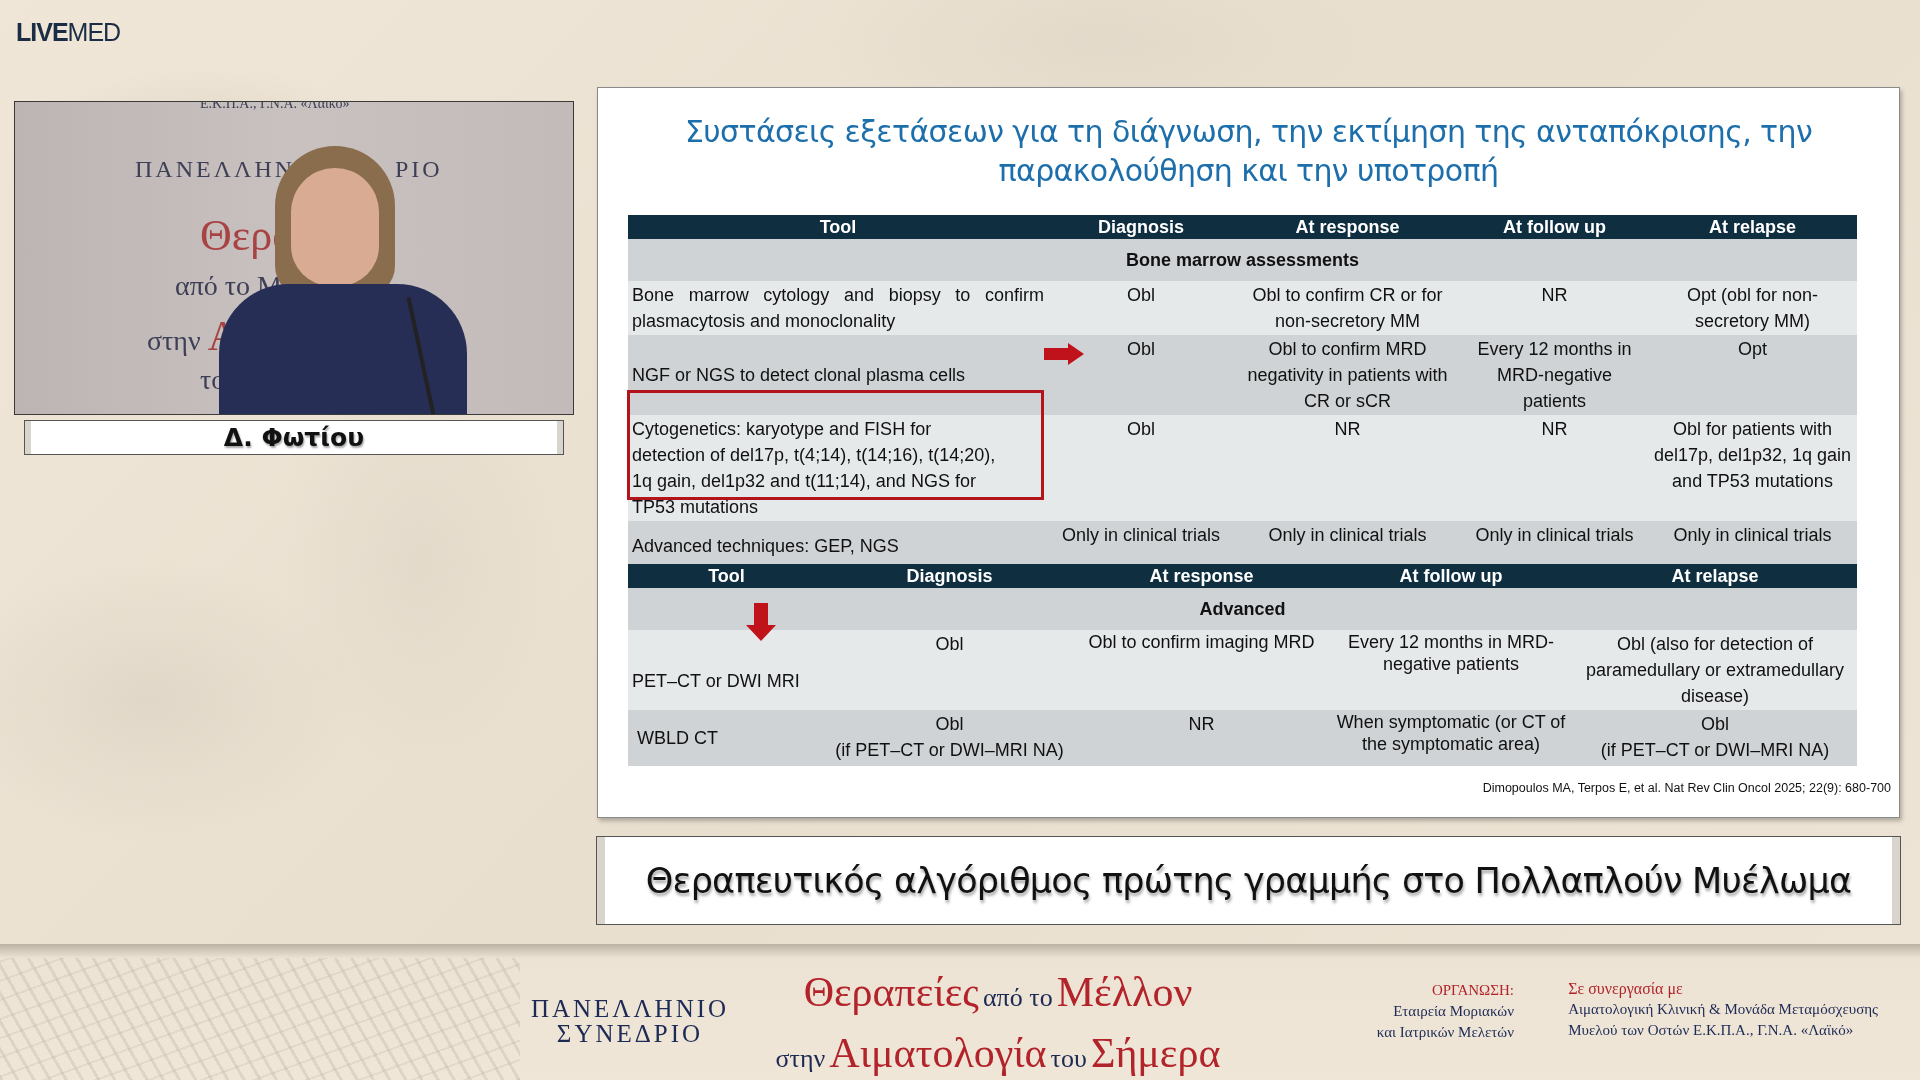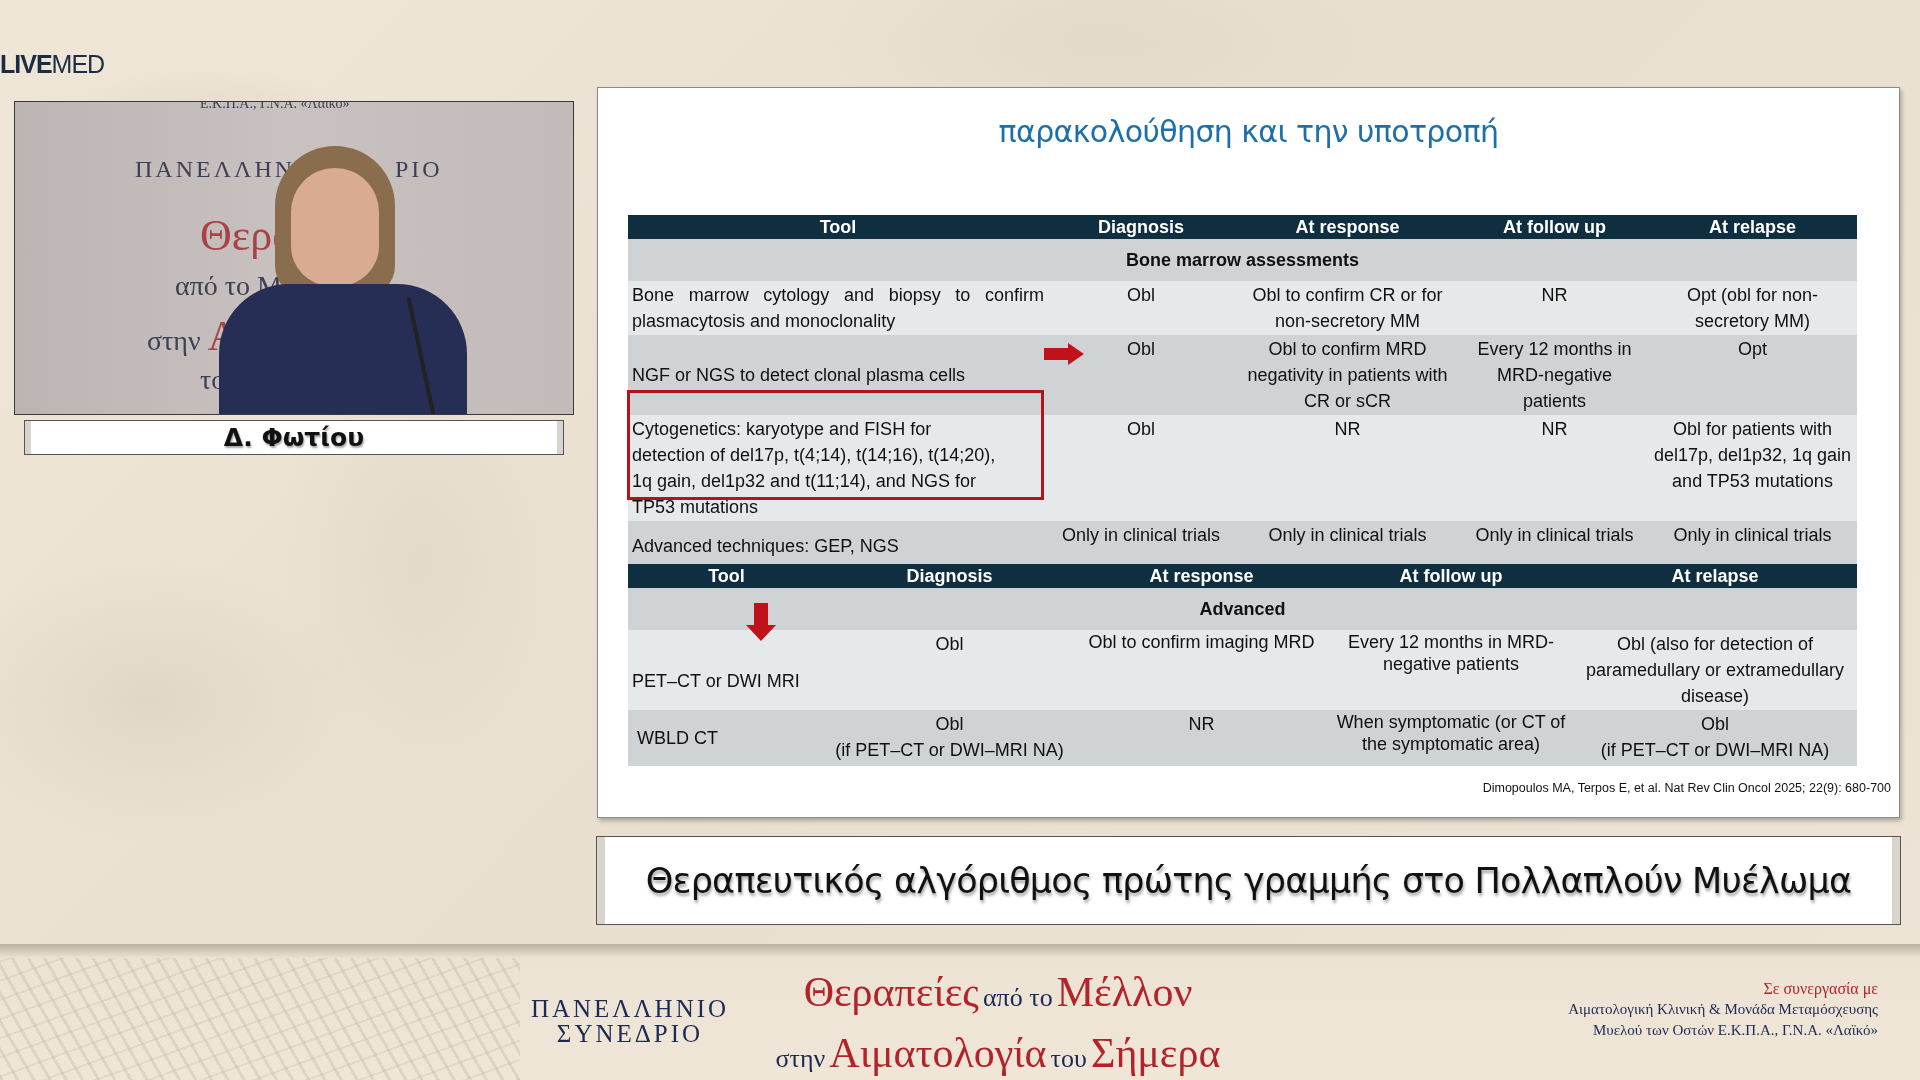--- a/index.html
+++ b/index.html
@@ -13,22 +13,22 @@
   .bg-texture {
     position: absolute; inset: 0;
     background:
       radial-gradient(ellipse 260px 120px at 200px 150px, rgba(200,190,175,0.35), transparent 70%),
       radial-gradient(ellipse 300px 200px at 150px 700px, rgba(205,195,180,0.35), transparent 70%),
       radial-gradient(ellipse 200px 300px at 420px 560px, rgba(210,200,185,0.3), transparent 70%),
       radial-gradient(ellipse 400px 150px at 1100px 40px, rgba(210,200,185,0.3), transparent 70%),
       linear-gradient(135deg, #efe6d7 0%, #e9dfcf 50%, #ede4d5 100%);
   }
   .logo {
-    position: absolute; left: 0; top: 18px;
-    font-size: 25px; color: #1b2d44; letter-spacing: -1px; margin-top: 32px;
+    position: absolute; left: 16px; top: 18px;
+    font-size: 25px; color: #1b2d44; letter-spacing: -1px;
   }
   .logo .live { font-weight: 700; }
   .logo .med { font-weight: 400; }
 
   
   .video {
     position: absolute; left: 14px; top: 101px; width: 560px; height: 314px;
     border: 1px solid #3a3a3a;
     background: linear-gradient(90deg, #bcb5b3 0%, #c8c1bf 50%, #c2bbb9 100%);
     overflow: hidden;
@@ -152,21 +152,21 @@
     font-family: "Liberation Serif", serif; color: #b3232a; line-height: 52px;
   }
   .f-title .big { font-size: 42px; margin-top: 25px; }
   .f-title .small { font-size: 26px; color: #1d2a55; }
   .f-org {
     position: absolute; right: 406px; top: 36px; text-align: right;
     font-family: "Liberation Serif", serif; font-size: 15px; line-height: 21px; color: #1d2a55;
   }
   .f-org .label { color: #b3232a; }
   .f-collab {
-    position: absolute; right: 42px; top: 34px; text-align: right;
+    position: absolute; right: 42px; top: 34px; text-align: left;
     font-family: "Liberation Serif", serif; font-size: 15px; line-height: 21px; color: #1d2a55;
   }
   .f-collab .label { color: #b3232a; font-size: 16px; }
 </style>
 </head>
 <body>
 
 <div class="bg-texture"></div>
 
 <div class="logo">
@@ -187,20 +187,21 @@
     <div class="body"></div>
     <div class="mic"></div>
   </div>
 </div>
 <div class="name-plate">
   <span>Δ. Φωτίου</span>
 </div>
 
 <div class="slide">
   <div class="slide-title">
+    <div>Συστάσεις εξετάσεων για τη διάγνωση, την εκτίμηση της ανταπόκρισης, την</div>
     <div>παρακολούθηση και την υποτροπή</div>
   </div>
 
   <table class="grid t1">
     <colgroup>
       <col style="width:420px">
         <col style="width:186px">
         <col style="width:227px">
         <col style="width:187px">
         <col style="width:209px">
@@ -317,18 +318,23 @@
       <span class="small">από το</span>
       <span class="big">Μέλλον</span>
     </div>
     <div>
       <span class="small">στην</span>
       <span class="big">Αιματολογία</span>
       <span class="small">του</span>
       <span class="big">Σήμερα</span>
     </div>
   </div>
+  <div class="f-org">
+    <div class="label">ΟΡΓΑΝΩΣΗ:</div>
+    <div>Εταιρεία Μοριακών</div>
+    <div>και Ιατρικών Μελετών</div>
+  </div>
   <div class="f-collab">
     <div class="label">Σε συνεργασία με</div>
     <div>Αιματολογική Κλινική &amp; Μονάδα Μεταμόσχευσης</div>
     <div>Μυελού των Οστών Ε.Κ.Π.Α., Γ.Ν.Α. «Λαϊκό»</div>
   </div>
 </div>
 
 </body></html>

